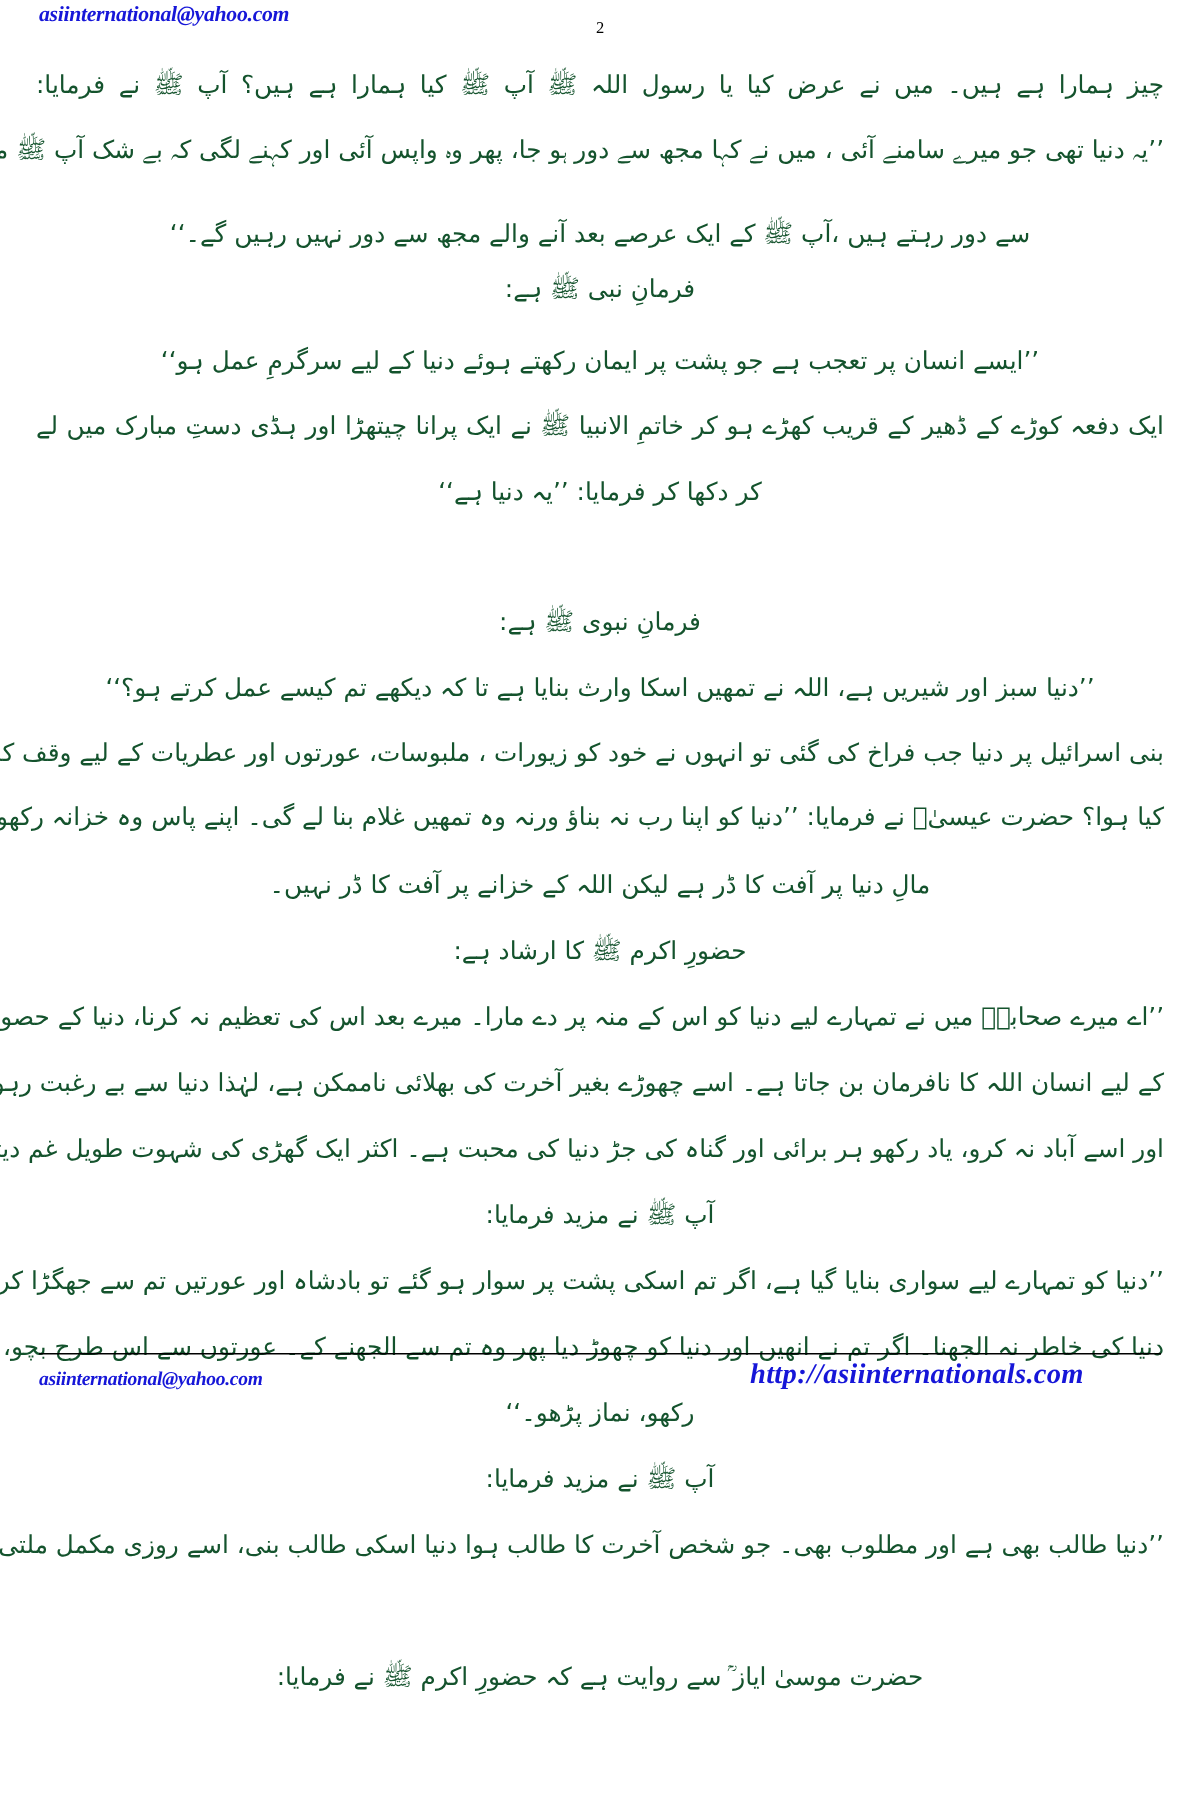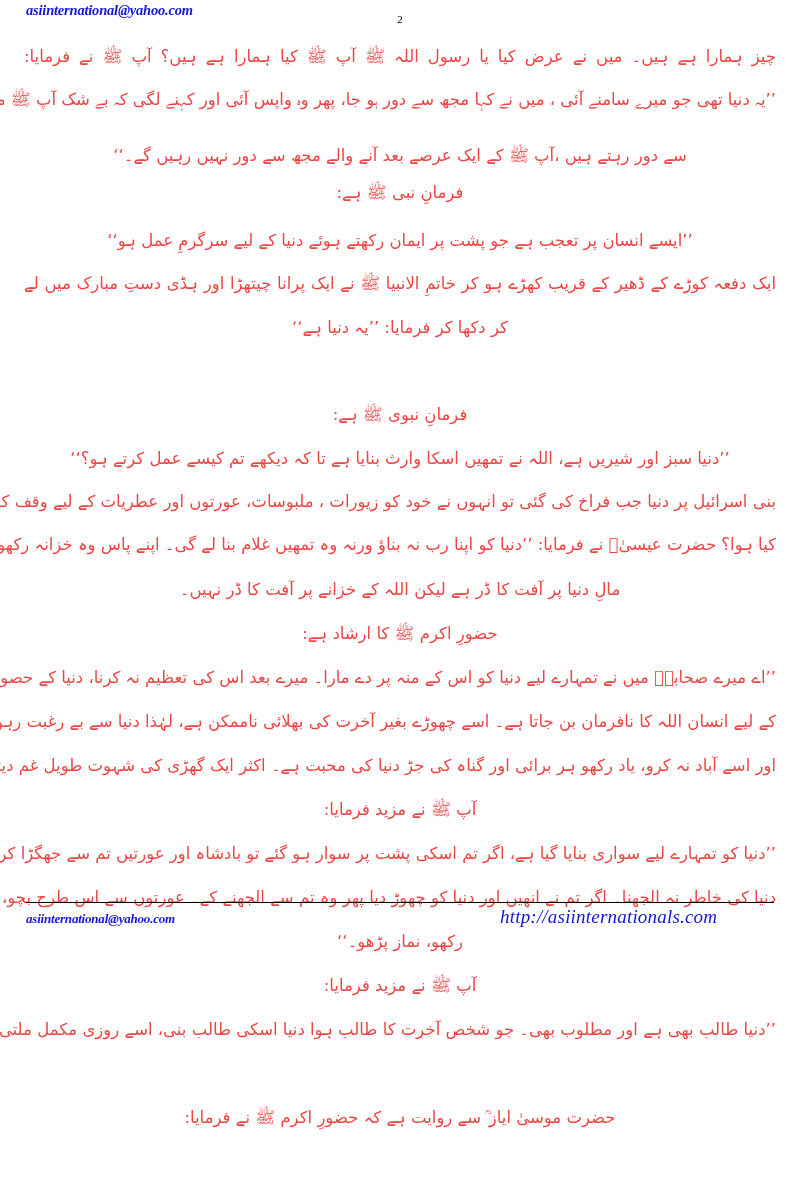--- a/index.html
+++ b/index.html
@@ -68,21 +68,21 @@
     unicode-bidi: isolate;
   }
 
   .ln {
     display: block;
     direction: rtl;
     unicode-bidi: isolate;
     font-family: "DejaVu Sans", "Liberation Sans", sans-serif;
     font-size: 16.5px;
     line-height: 1.05;
-    color: #ef4444;
+    color: #14532d;
     white-space: nowrap;
     position: absolute;
     right: 0;
     left: 0;
   }
 
   
   .a-just   { text-align: justify;  text-align-last: justify; }
   .a-center { text-align: center; }
   .sz-m  { font-size: 16.5px; }
@@ -116,21 +116,21 @@
     color: #1616d8;
     white-space: nowrap;
   }
   .footer-url {
     position: absolute;
     top: 12px;
     left: 500px;
     direction: ltr;
     font-family: "Liberation Serif", "DejaVu Serif", serif;
     font-style: italic;
-    font-weight: normal;
+    font-weight: bold;
     font-size: 19px;
     letter-spacing: 0.2px;
     color: #1616d8;
     white-space: nowrap;
   }
 </style>
 </head>
 <body>
 
 <div class="page">

